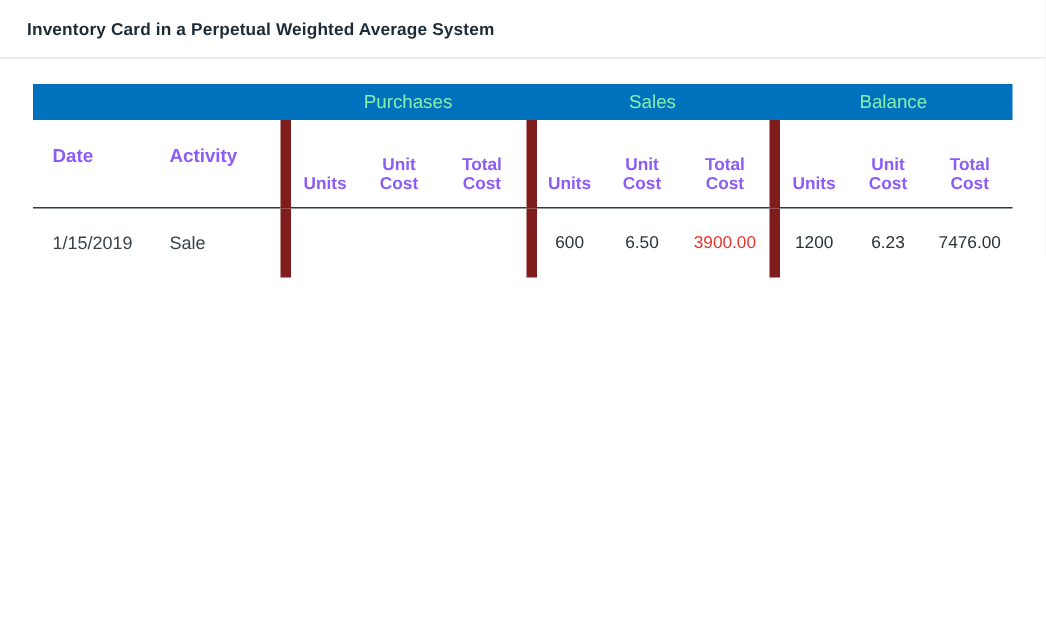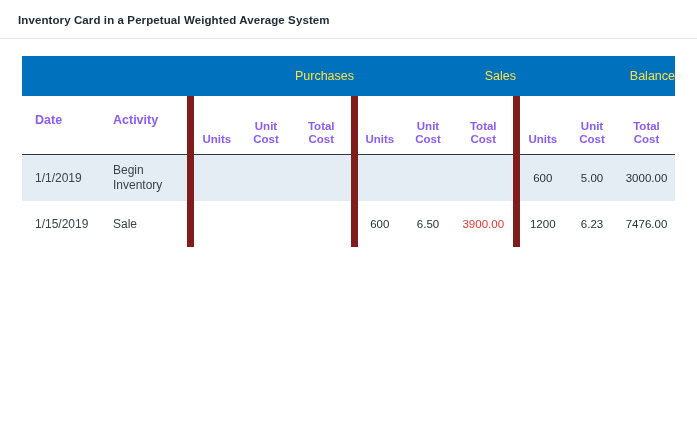--- a/index.html
+++ b/index.html
@@ -37,25 +37,25 @@
     box-sizing: border-box;
   }
   table.inv {
     border-collapse: collapse;
     width: 653px;
     table-layout: fixed;
   }
   
   .grp-row th {
     background: #0071bc;
-    color: #fde047;
+    color: #86efac;
     font-weight: normal;
     font-size: 12.5px;
-    height: 40px;
-    text-align: right;
+    height: 24px;
+    text-align: center;
     vertical-align: middle;
     padding: 0;
   }
   .grp-row th.blank {
     background: #0071bc;
   }
   
   .col-row th {
     font-size: 11.5px;
     color: #8b5cf6;
@@ -191,33 +191,20 @@
             <span>Cost</span>
           </th>
           <th class="num hdr-bottom">
             <span>Total</span><br>
             <span>Cost</span>
           </th>
         </tr>
       </thead>
       <tbody>
 
-        <tr class="alt">
-          <td class="date">1/1/2019</td>
-          <td class="act">Begin Inventory</td>
-          <td class="sep-l"></td>
-          <td></td>
-          <td></td>
-          <td class="sep-l"></td>
-          <td></td>
-          <td class="red"></td>
-          <td class="sep-l">600</td>
-          <td>5.00</td>
-          <td>3000.00</td>
-        </tr>
 
 
 
 
 
         <tr class="last">
           <td class="date">1/15/2019</td>
           <td class="act">Sale</td>
           <td class="sep-l"></td>
           <td></td>

